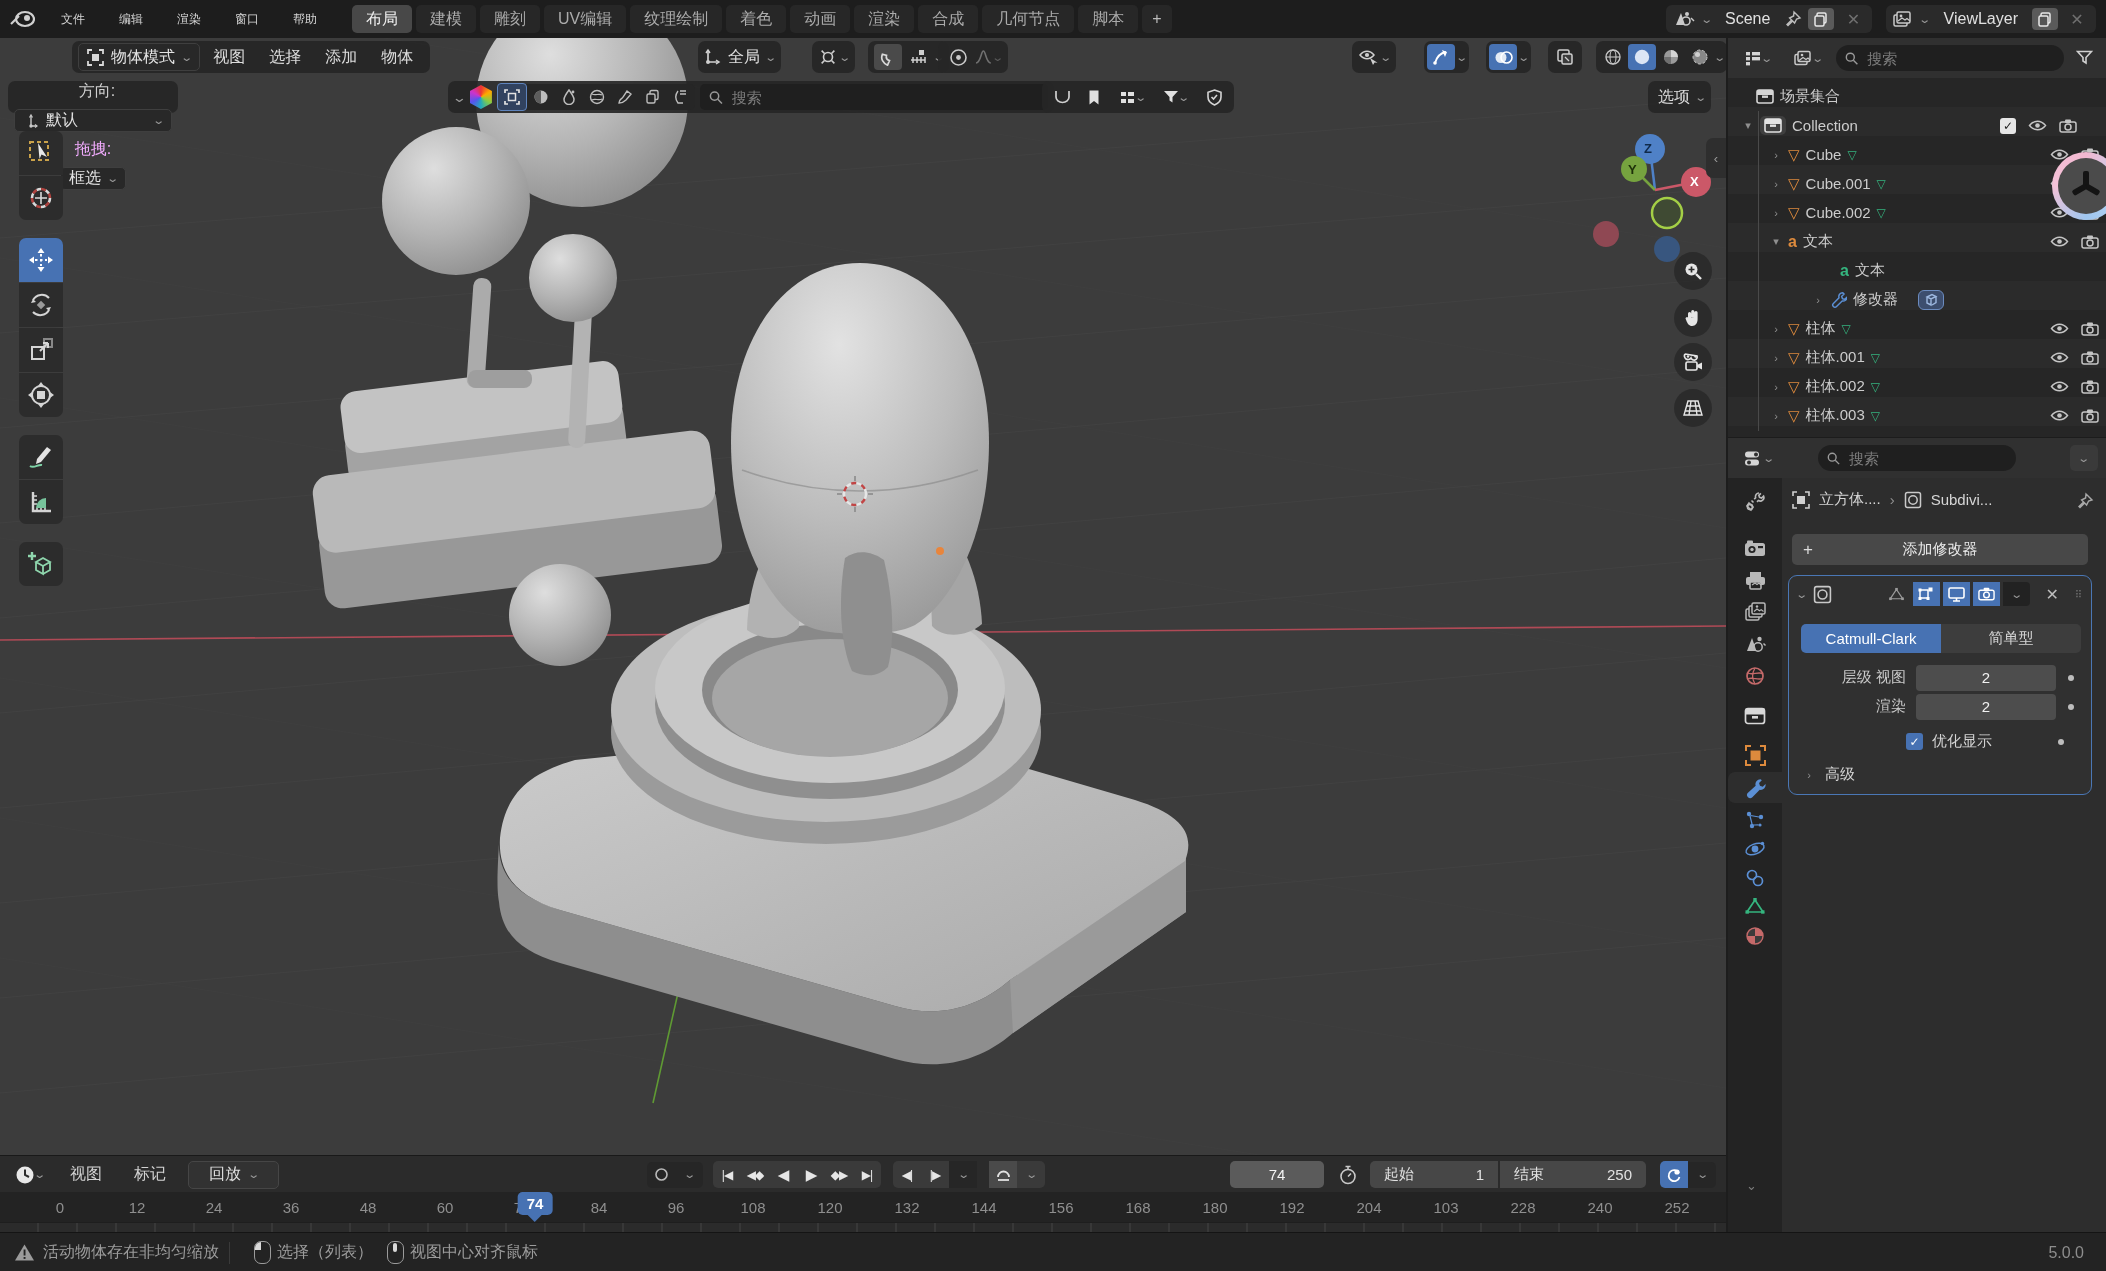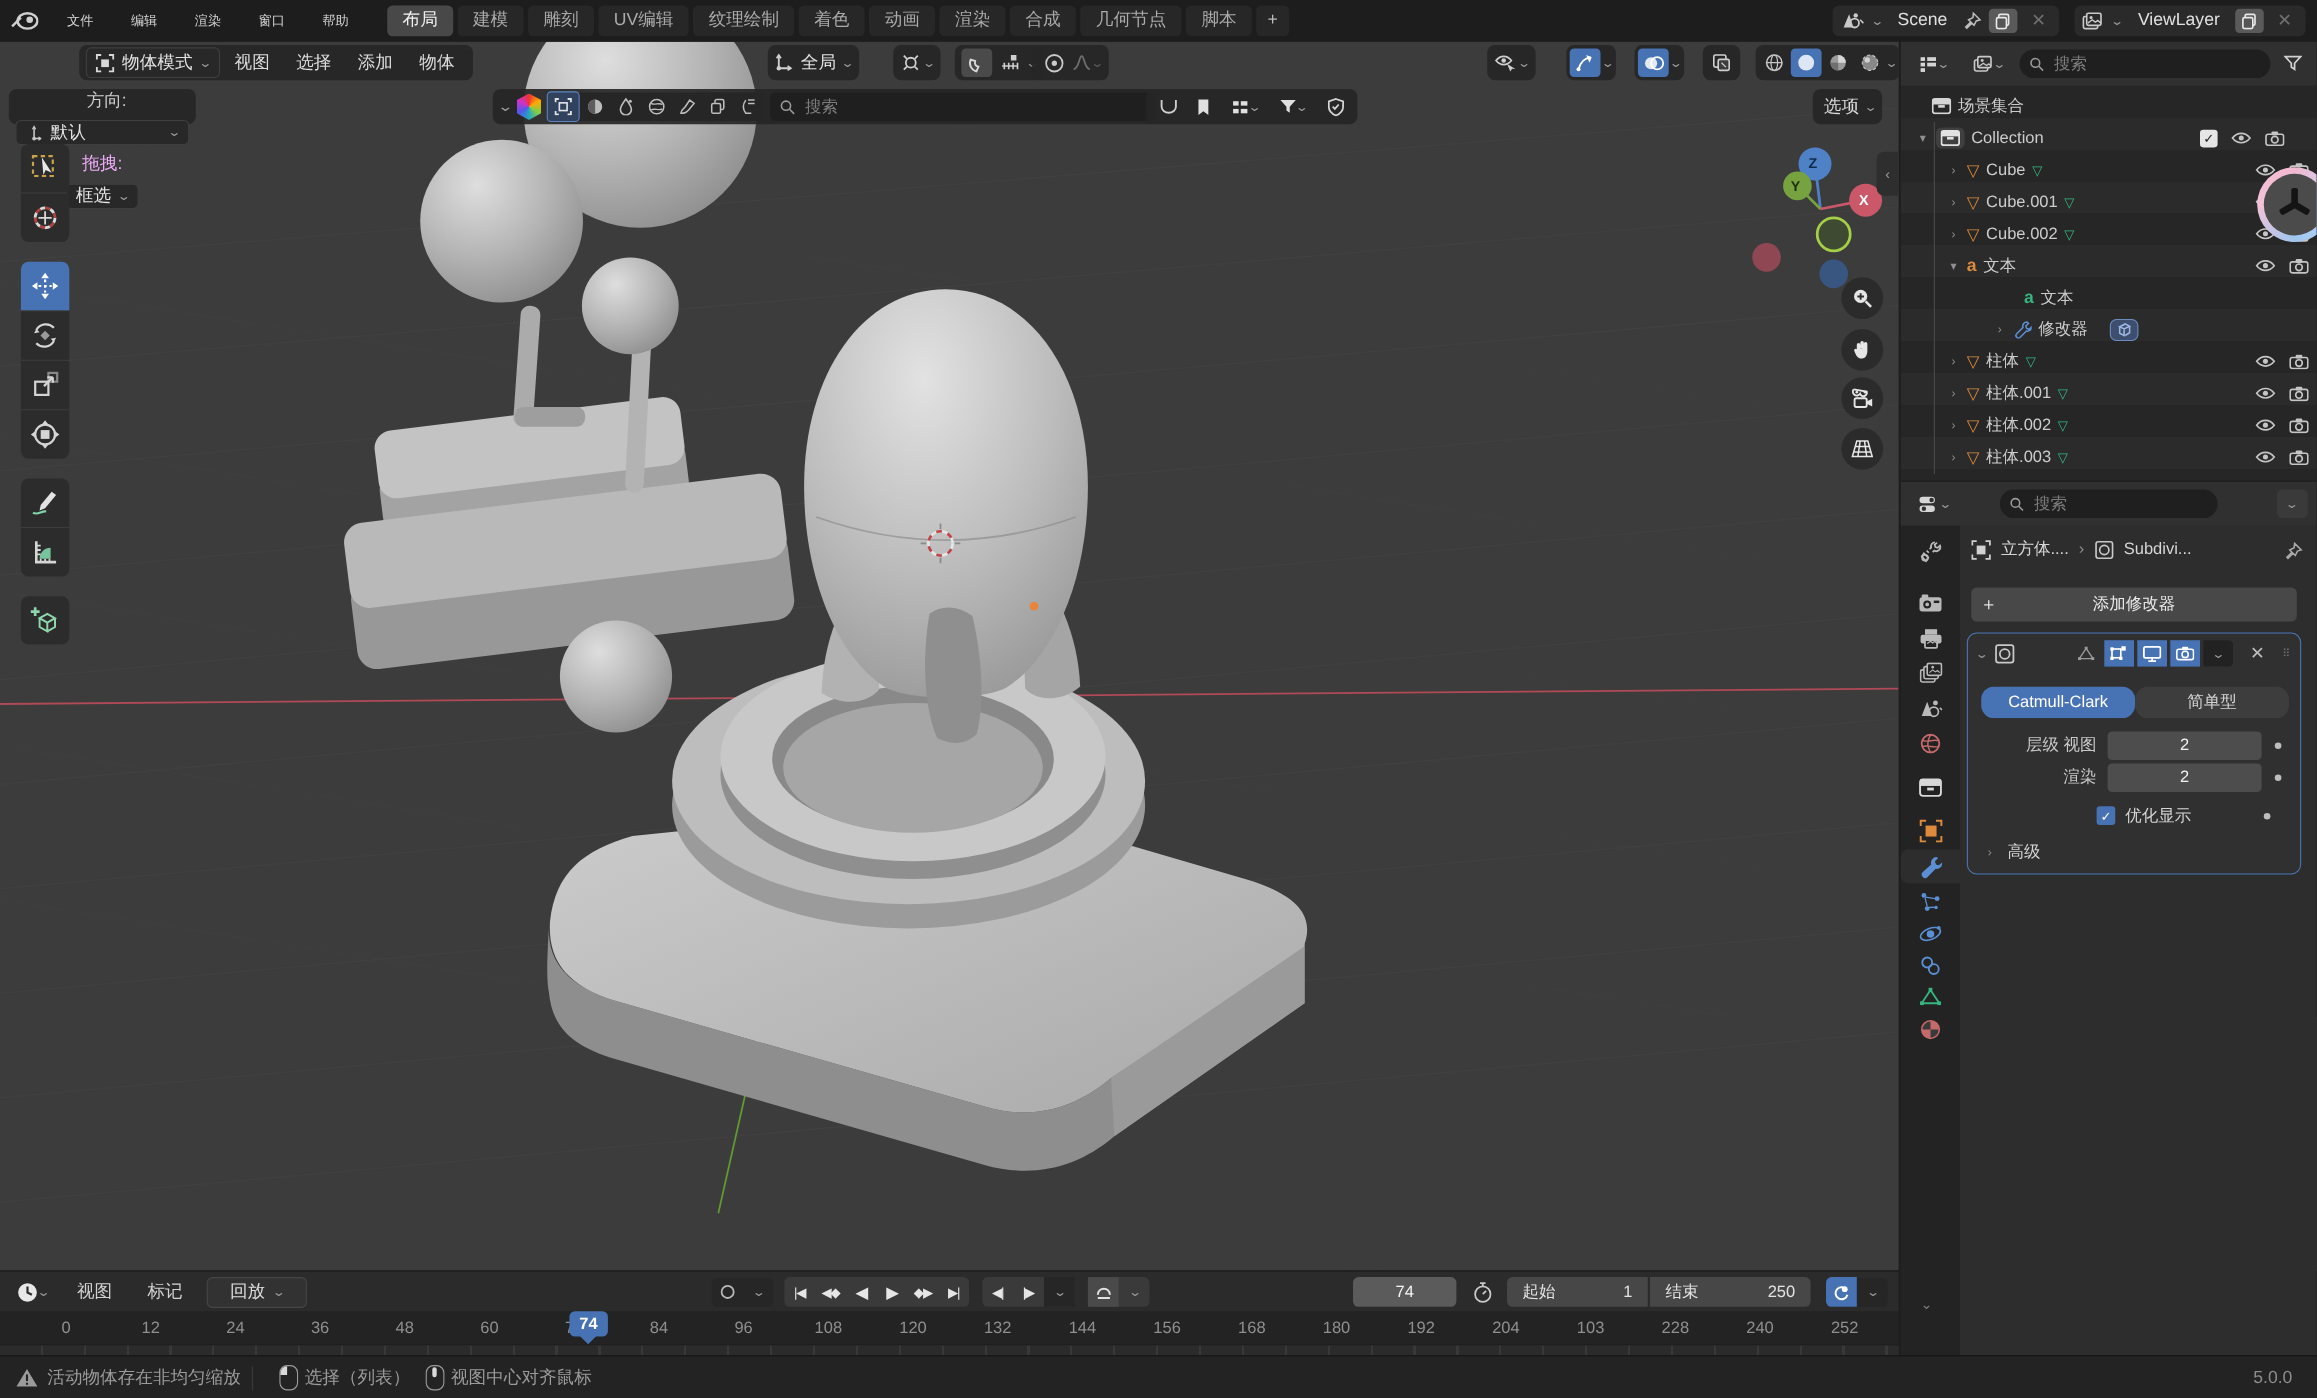--- a/index.html
+++ b/index.html
@@ -72,21 +72,21 @@
   .ptab{position:absolute;left:0;width:54px;height:31px;display:flex;align-items:center;justify-content:center;}
   .ptab.active{background:#2d2d2d;border-radius:7px 0 0 7px;}
   .pcontent{position:absolute;left:54px;top:440px;width:324px;height:754px;background:#2d2d2d;}
   .crumb{position:absolute;left:10px;top:12px;display:flex;align-items:center;gap:9px;font-size:15px;color:#d6d6d6;}
   .addmod{position:absolute;left:10px;top:56px;width:296px;height:31px;background:#484848;border-radius:5px;display:flex;align-items:center;justify-content:center;font-size:15px;color:#eaeaea;}
   .addmod .plus{position:absolute;left:11px;font-size:17px;color:#dcdcdc;}
   .modpanel{position:absolute;left:6px;top:97px;width:304px;height:220px;border:1px solid #4a77b5;border-radius:9px;background:#303030;box-sizing:border-box;}
   .mh-ibtn{width:27px;height:24px;display:flex;align-items:center;justify-content:center;color:#bdbdbd;}
   .mh-ibtn.on{background:#4772b3;color:#fff;}
   .segtoggle{position:absolute;left:12px;top:48px;width:280px;height:29px;display:flex;border-radius:5px;overflow:hidden;font-size:15px;}
-  .segtoggle .opt{flex:1;display:flex;align-items:center;justify-content:center;background:#3d3d3d;color:#d5d5d5;border-radius:12px;}
+  .segtoggle .opt{flex:1;display:flex;align-items:center;justify-content:center;background:#3d3d3d;color:#d5d5d5;}
   .segtoggle .opt.on{background:#4772b3;color:#fff;}
   .fieldrow{position:absolute;height:27px;display:flex;align-items:center;}
   .flabel{width:105px;text-align:right;font-size:15px;color:#c9c9c9;padding-right:10px;}
   .fval{width:140px;height:26px;background:#4d4d4d;border-radius:4px;display:flex;align-items:center;justify-content:center;color:#f1f1f1;font-size:15px;}
   .dot{width:6px;height:6px;border-radius:50%;background:#bdbdbd;margin-left:12px;}
   .cbx{width:17px;height:17px;background:#4772b3;border-radius:3px;display:flex;align-items:center;justify-content:center;color:#fff;font-size:12px;font-weight:bold;}
 
   
   .timeline-head{left:0;top:1155px;width:1726px;height:37px;background:#2b2b2b;display:flex;align-items:center;border-top:1px solid #191919;}
   .t-menu{font-size:16px;color:#d2d2d2;padding:0 16px;}

